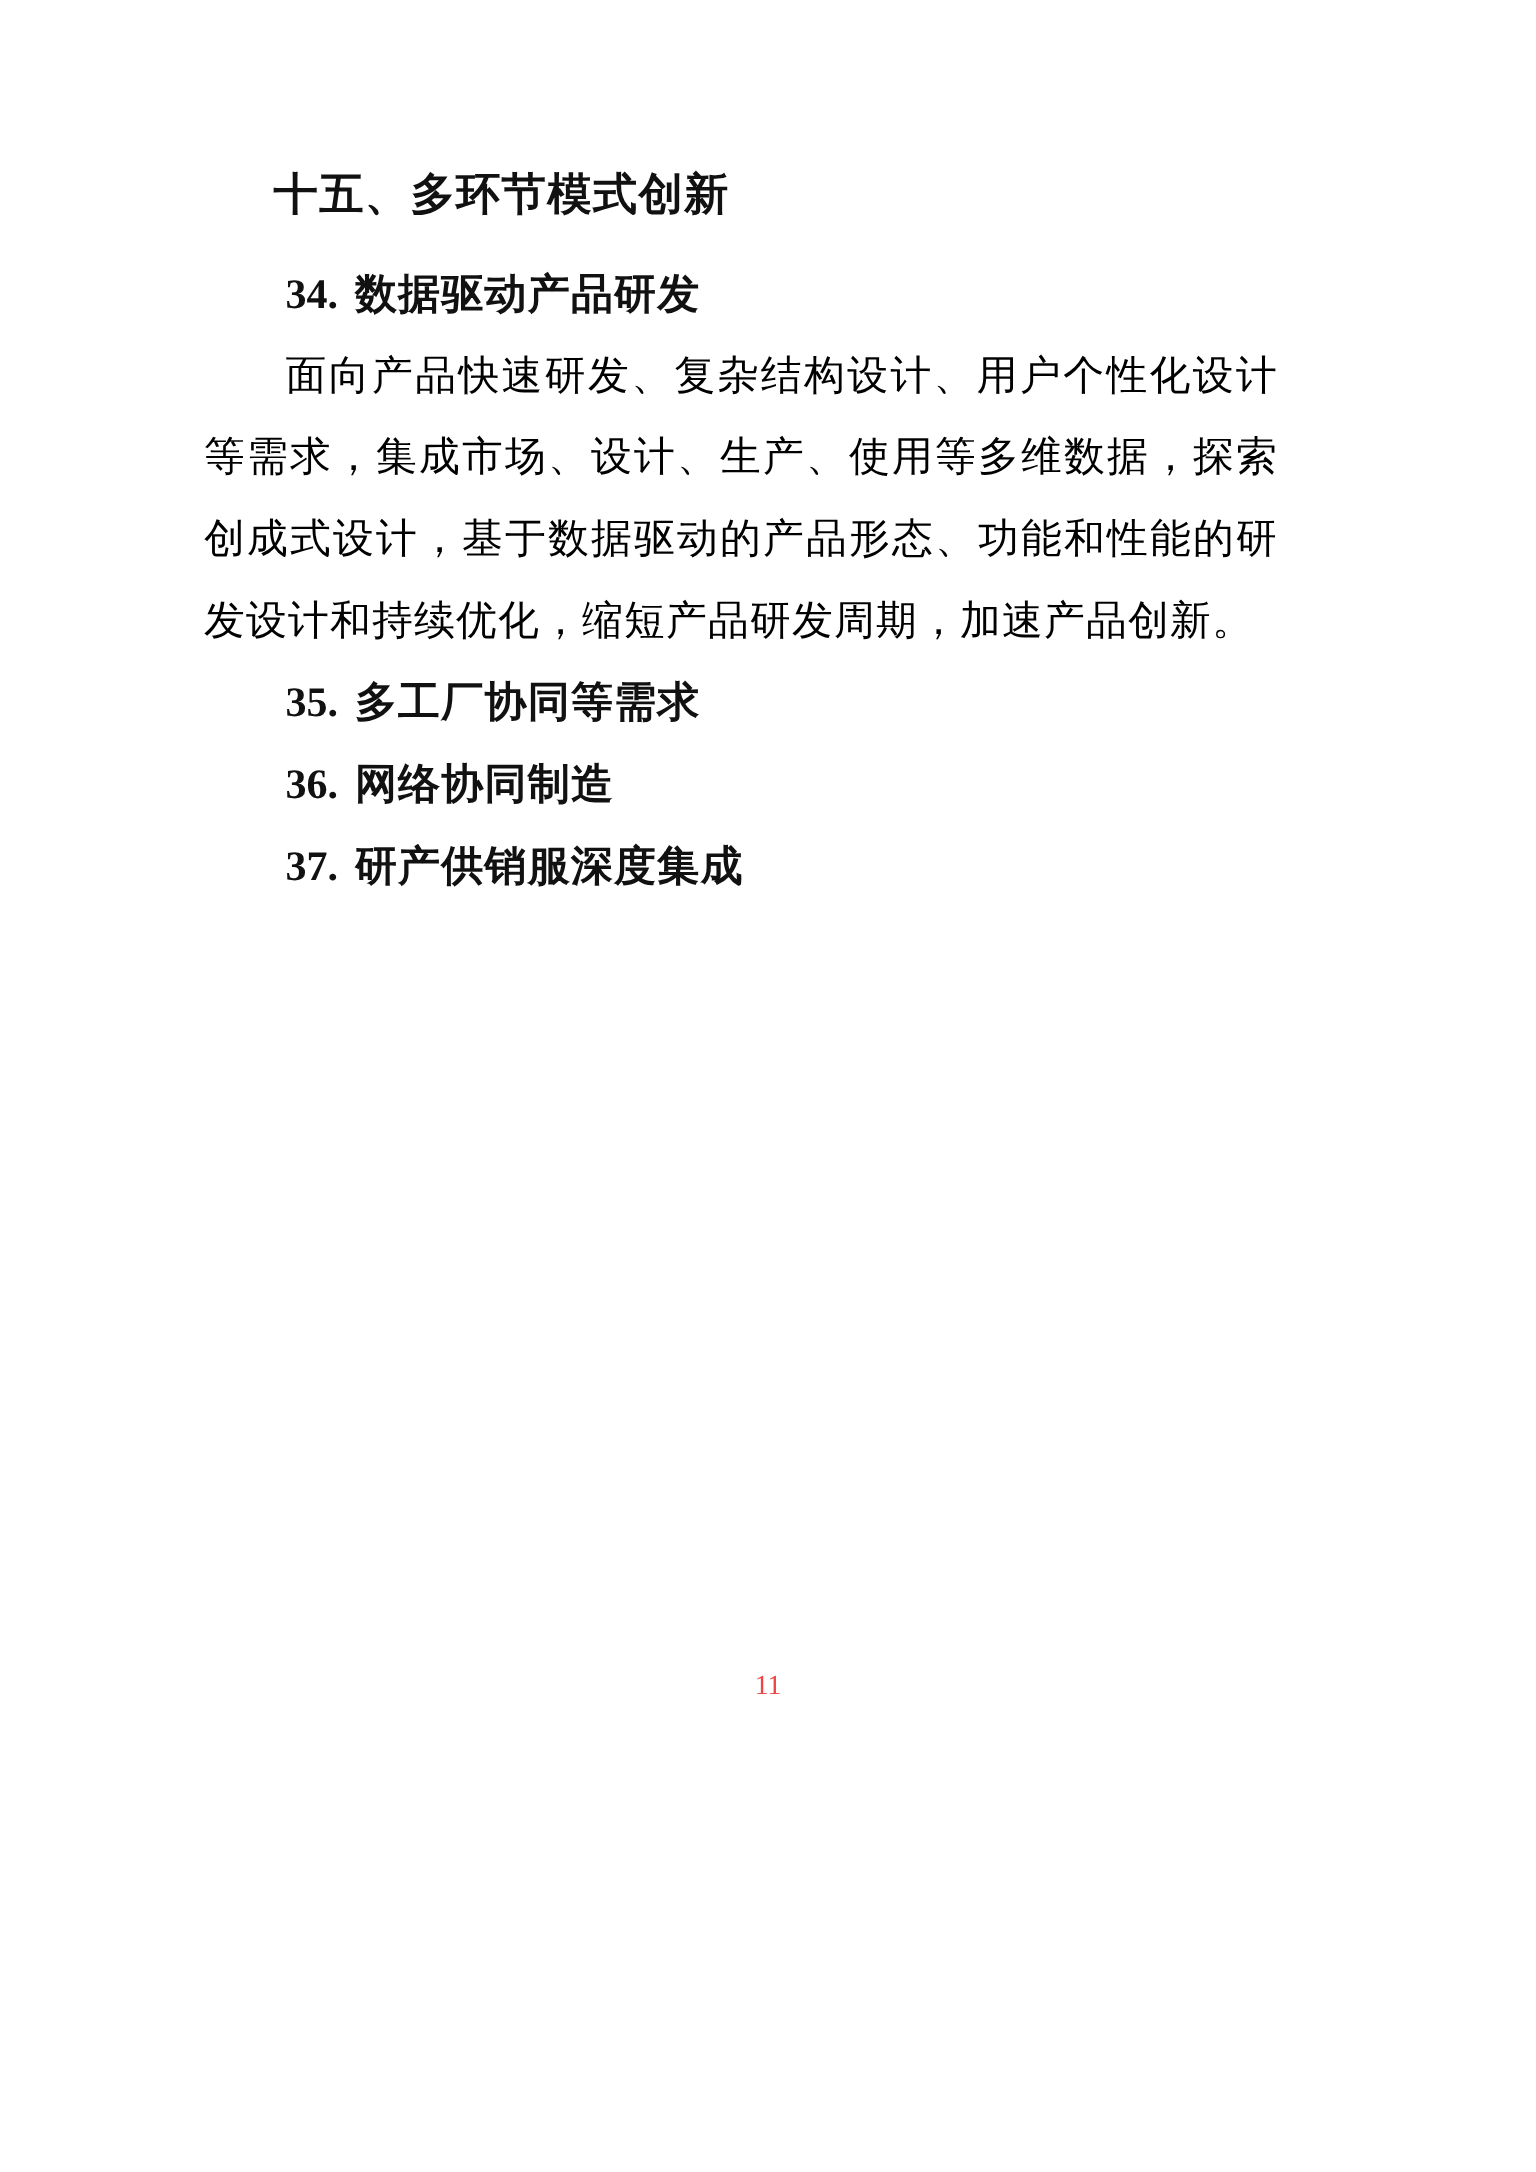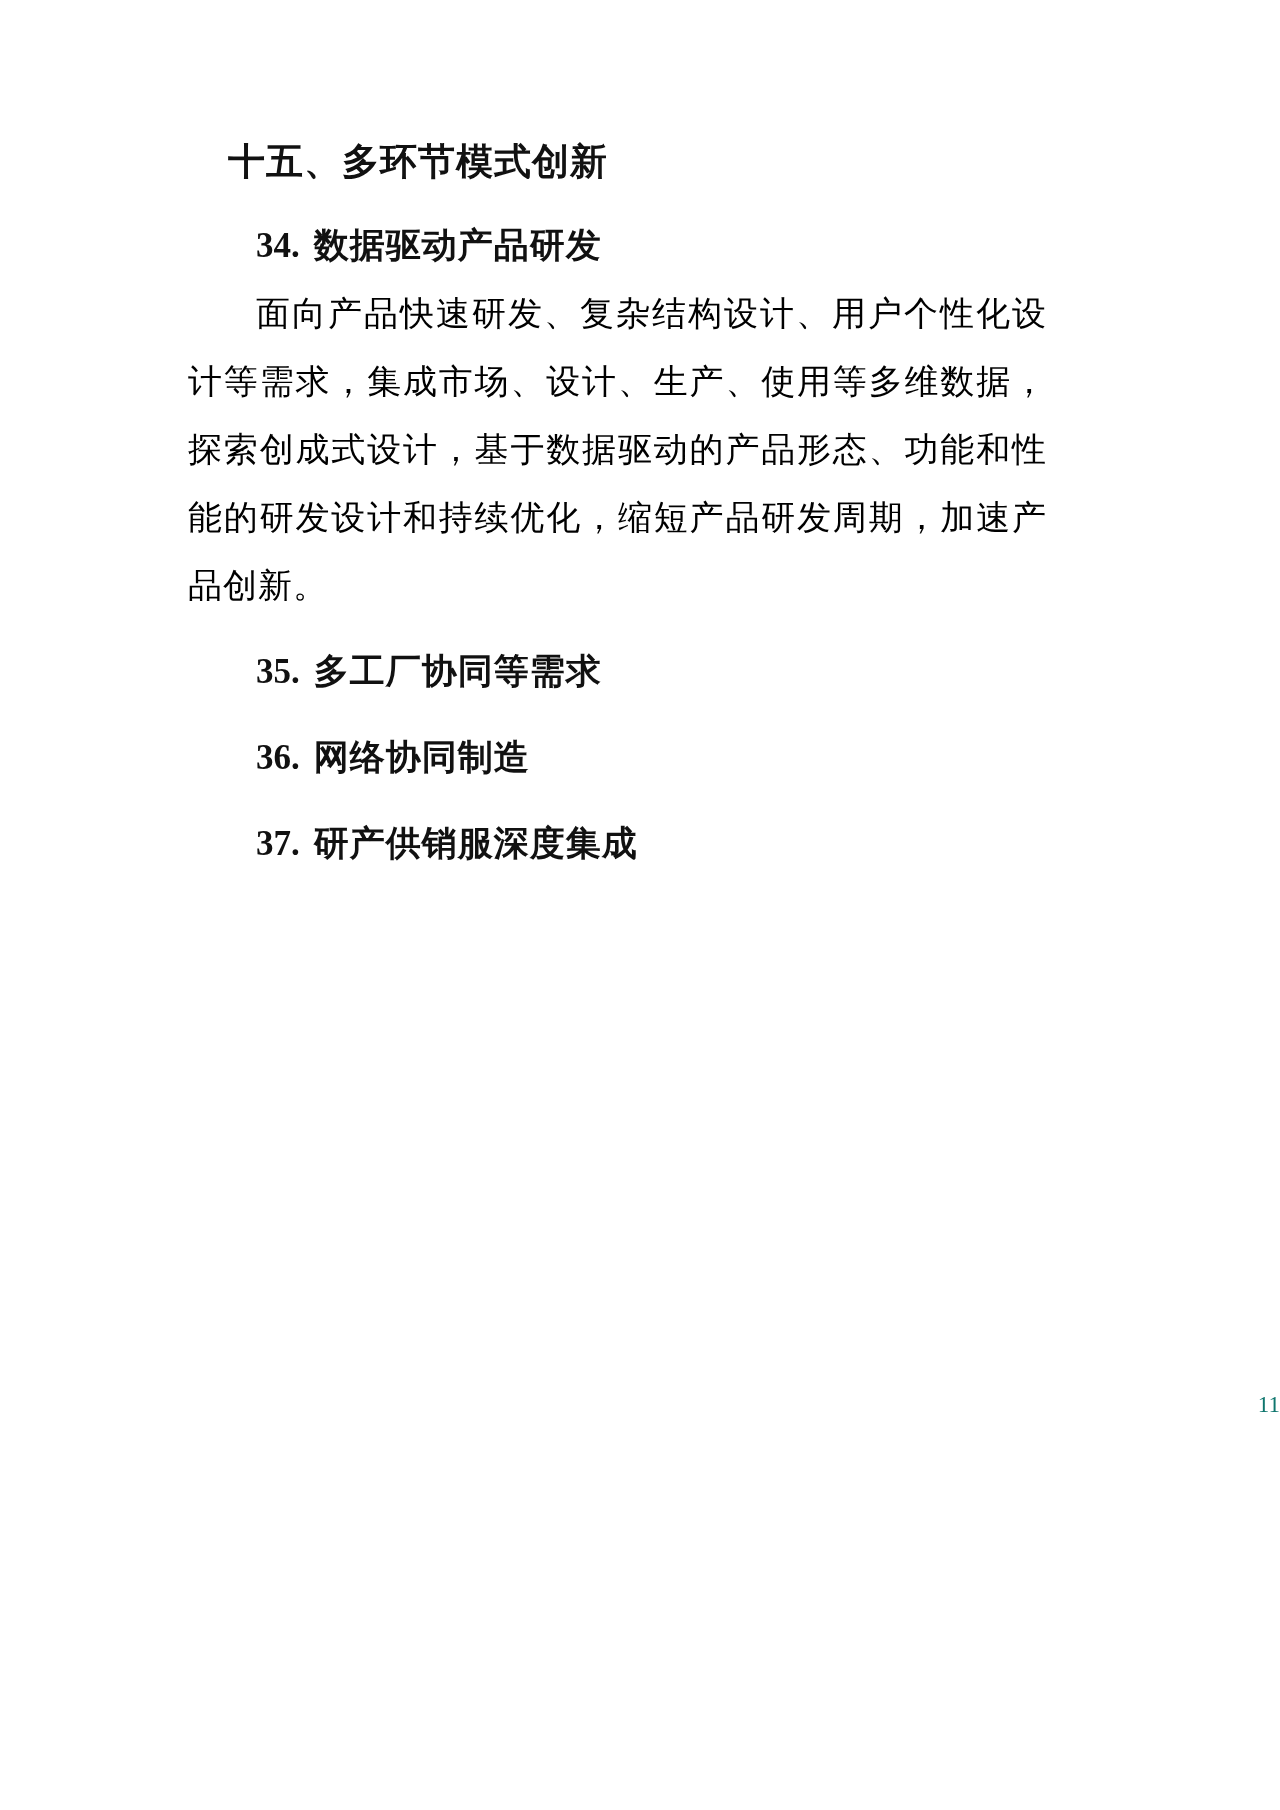--- a/index.html
+++ b/index.html
@@ -27,21 +27,21 @@
   .doc-heading {
     font-family: "Liberation Sans", sans-serif;
     font-weight: 700;
     font-size: 37px;
     line-height: 52px;
     margin: 0 0 24px 58px;
     letter-spacing: 1px;
     color: #111111;
   }
   .doc-item {
-    margin: 18px;
+    margin: 0;
   }
   .item-heading {
     font-size: 35px;
     font-weight: 700;
     line-height: 68px;
     padding-left: 68px;
     margin: 0;
     letter-spacing: 1px;
     color: #111111;
   }
@@ -57,24 +57,24 @@
     text-justify: inter-character;
     text-indent: 68px;
     letter-spacing: 1px;
     color: #000000;
   }
   .page-number {
     position: absolute;
     left: 0;
     bottom: 94px;
     width: 100%;
-    text-align: right;
+    text-align: center;
     font-size: 23px;
     font-family: "Liberation Serif", serif;
-    color: #0f766e;
+    color: #ef4444;
   }
 </style>
 </head>
 <body>
 
 <div class="page">
   <div class="content">
 
     <div class="doc-heading">十五、多环节模式创新</div>
 

